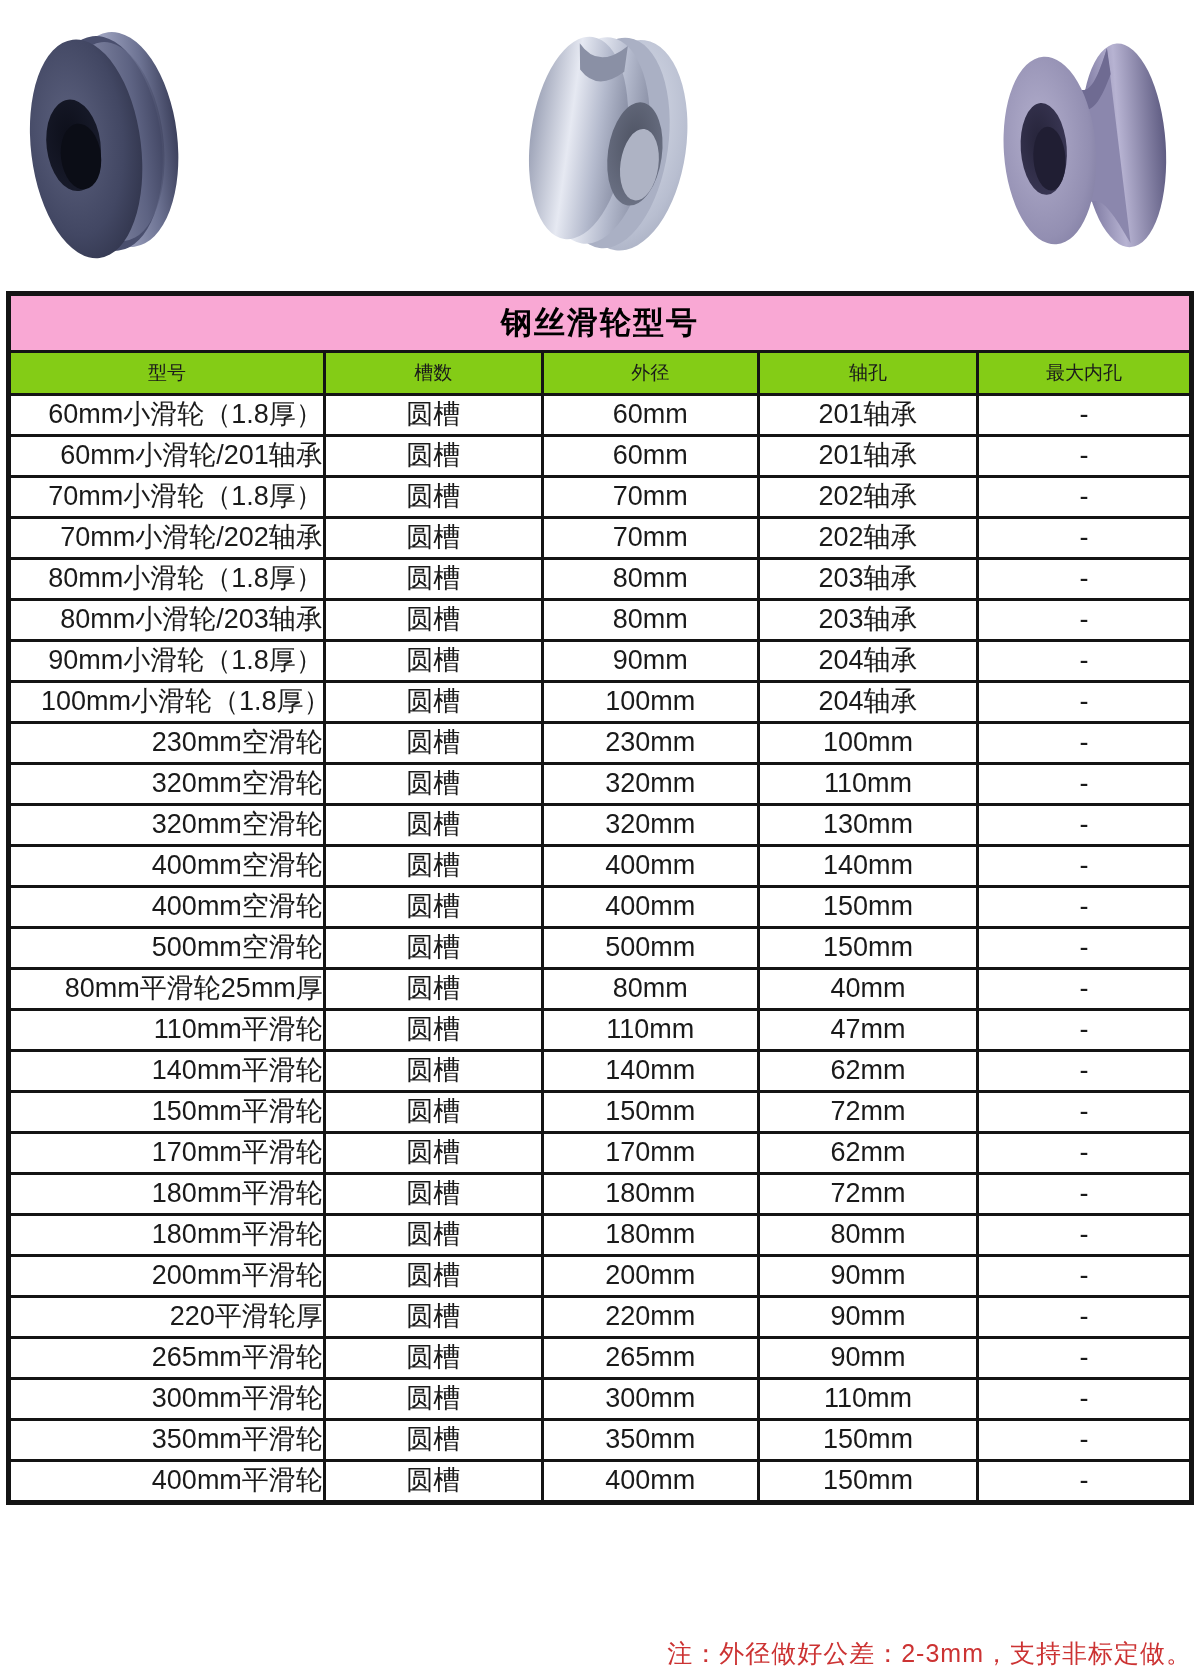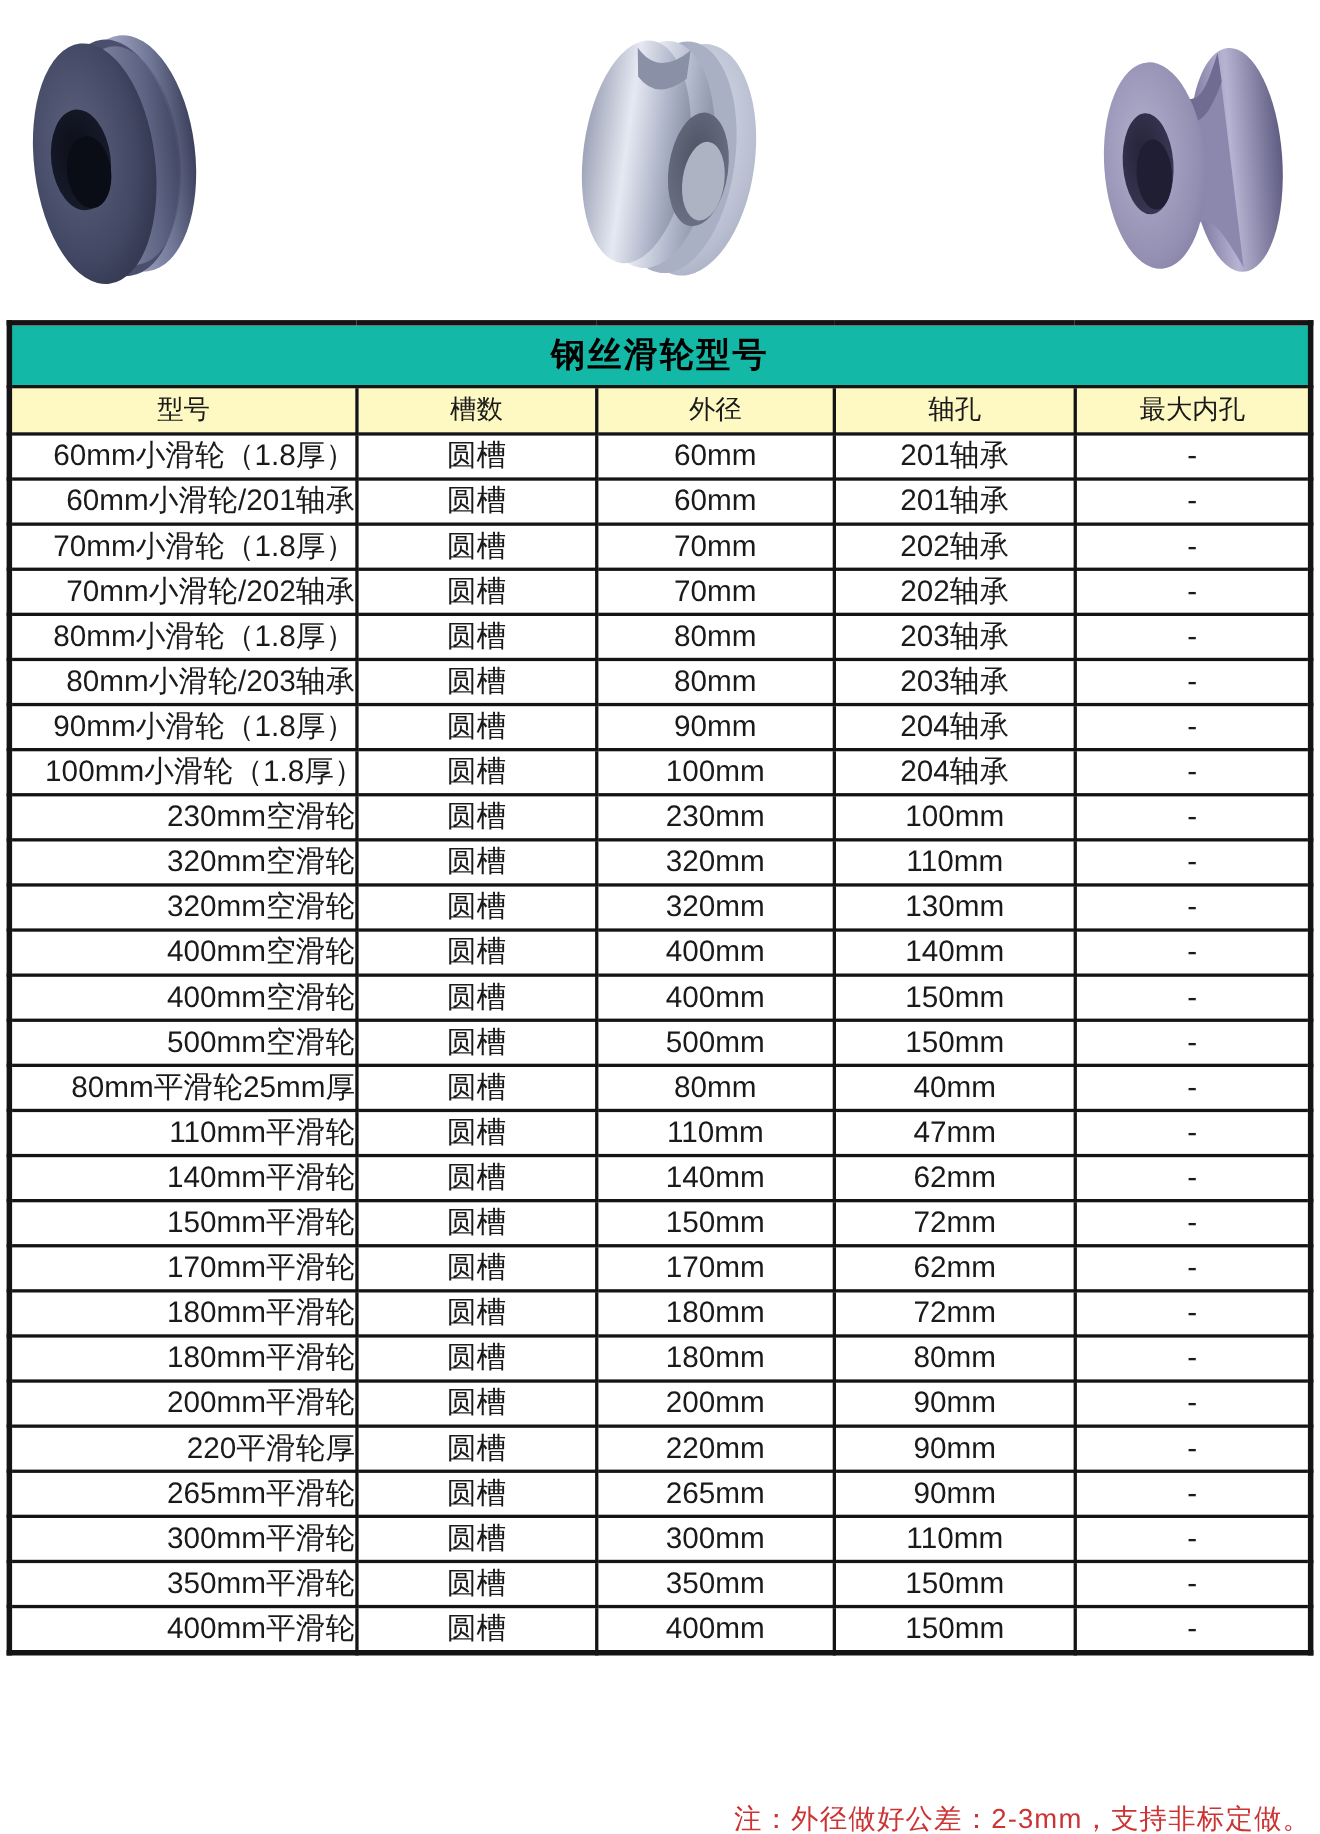--- a/index.html
+++ b/index.html
@@ -20,28 +20,28 @@
     width:1188px;
     border-collapse:collapse; table-layout:fixed;
     border:5px solid #141414;
   }
   table.spec th, table.spec td {
     border:3px solid #141414;
     padding:0; line-height:1.15;
     overflow:hidden; white-space:nowrap;
   }
   tr.title-row th {
-    background:#14b8a6;
+    background:#f9a8d4;
     height:54px;
     font-size:31px; font-weight:bold; color:#000;
     text-align:center; letter-spacing:2px;
   }
   tr.head-row th {
-    height:40px; background:#fef9c3;
-    font-size:24px; font-weight:normal; color:#1a1a1a;
+    height:40px; background:#84cc16;
+    font-size:19px; font-weight:normal; color:#1a1a1a;
     text-align:center;
   }
   table.spec td {
     height:38px;
     font-size:27px; color:#1a1a1a;
     text-align:center;
   }
   table.spec td.col-model { text-align:right; padding-left:30px; }
 
   .note {

